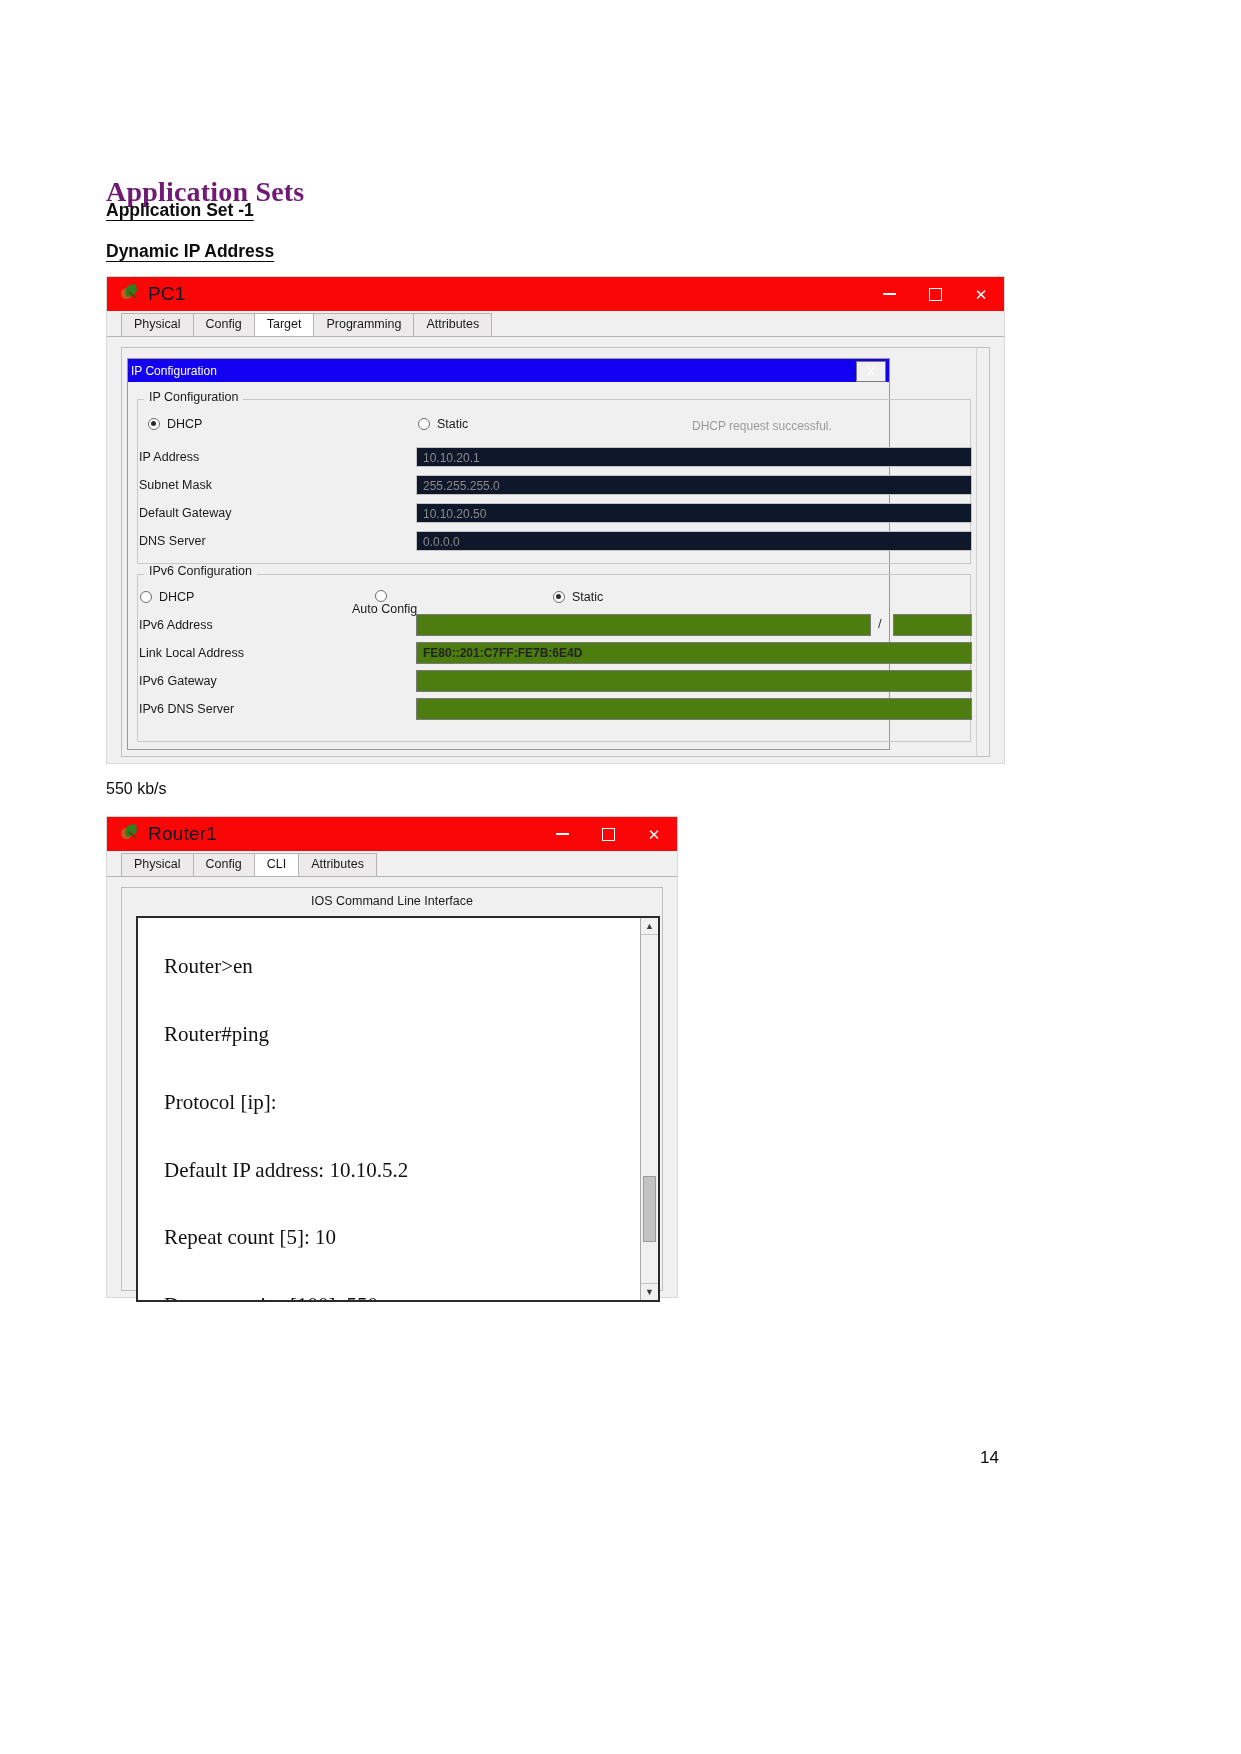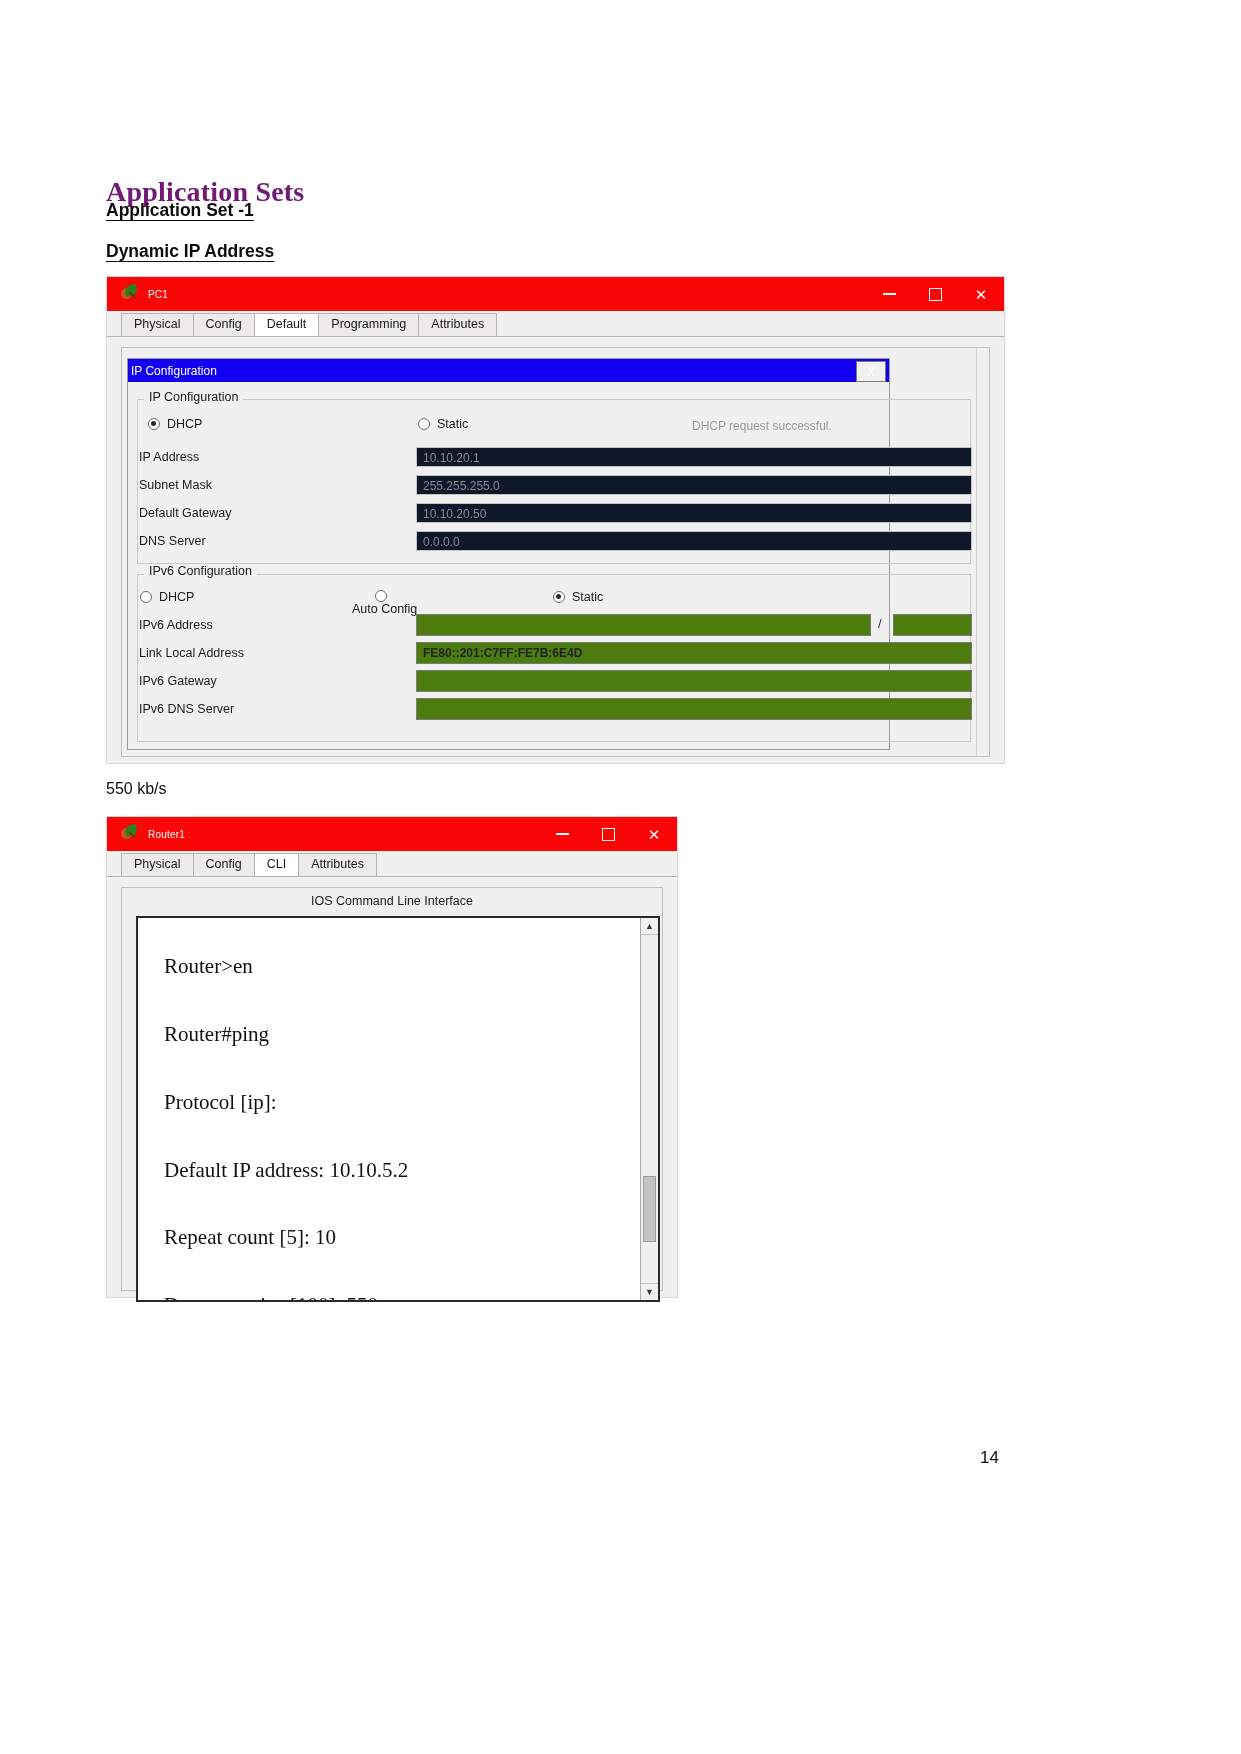--- a/index.html
+++ b/index.html
@@ -55,21 +55,21 @@
   }
   .pt-title .ptico .ball{
     position:absolute;left:0px;top:3px;width:11px;height:11px;
     border-radius:50%;background:#c8561e;
   }
   .pt-title .ptico .stem{
     position:absolute;left:7px;top:9px;width:9px;height:2px;
     background:#6b3b12;transform:rotate(38deg);
   }
   .pt-title .pttext{
-    color:#ffffff;font-size:10px;letter-spacing:.2px;
+    color:#0f172a;font-size:19px;letter-spacing:.2px;
   }
   .pt-ctrls{
     position:absolute;right:0;top:0;height:34px;display:flex;align-items:center;
   }
   .pt-ctrl{
     width:46px;height:34px;display:flex;align-items:center;justify-content:center;
     color:#ffffff;font-size:15px;line-height:1;
   }
   .pt-ctrl .dash{width:13px;height:1.6px;background:#fff;display:block;}
   .pt-ctrl .sq{width:11px;height:11px;border:1.6px solid #fff;display:block;}
@@ -220,21 +220,21 @@
         <span class="pt-ctrl">
             <i class="sq"></i>
           </span>
         <span class="pt-ctrl">✕</span>
       </span>
     </div>
 
     <div class="pt-tabs">
       <div class="pt-tab">Physical</div>
       <div class="pt-tab">Config</div>
-      <div class="pt-tab active">Default</div>
+      <div class="pt-tab active">Target</div>
       <div class="pt-tab">Programming</div>
       <div class="pt-tab">Attributes</div>
     </div>
 
     <div class="pt-body" style="position:absolute;left:14px;top:70px;width:869px;height:410px;background:#f0f0f0;border:1px solid #c0c0c0;box-sizing:border-box;">
       <div class="pc-scroll"></div>
     </div>
   </div>
 
   <div class="ipcfg">

